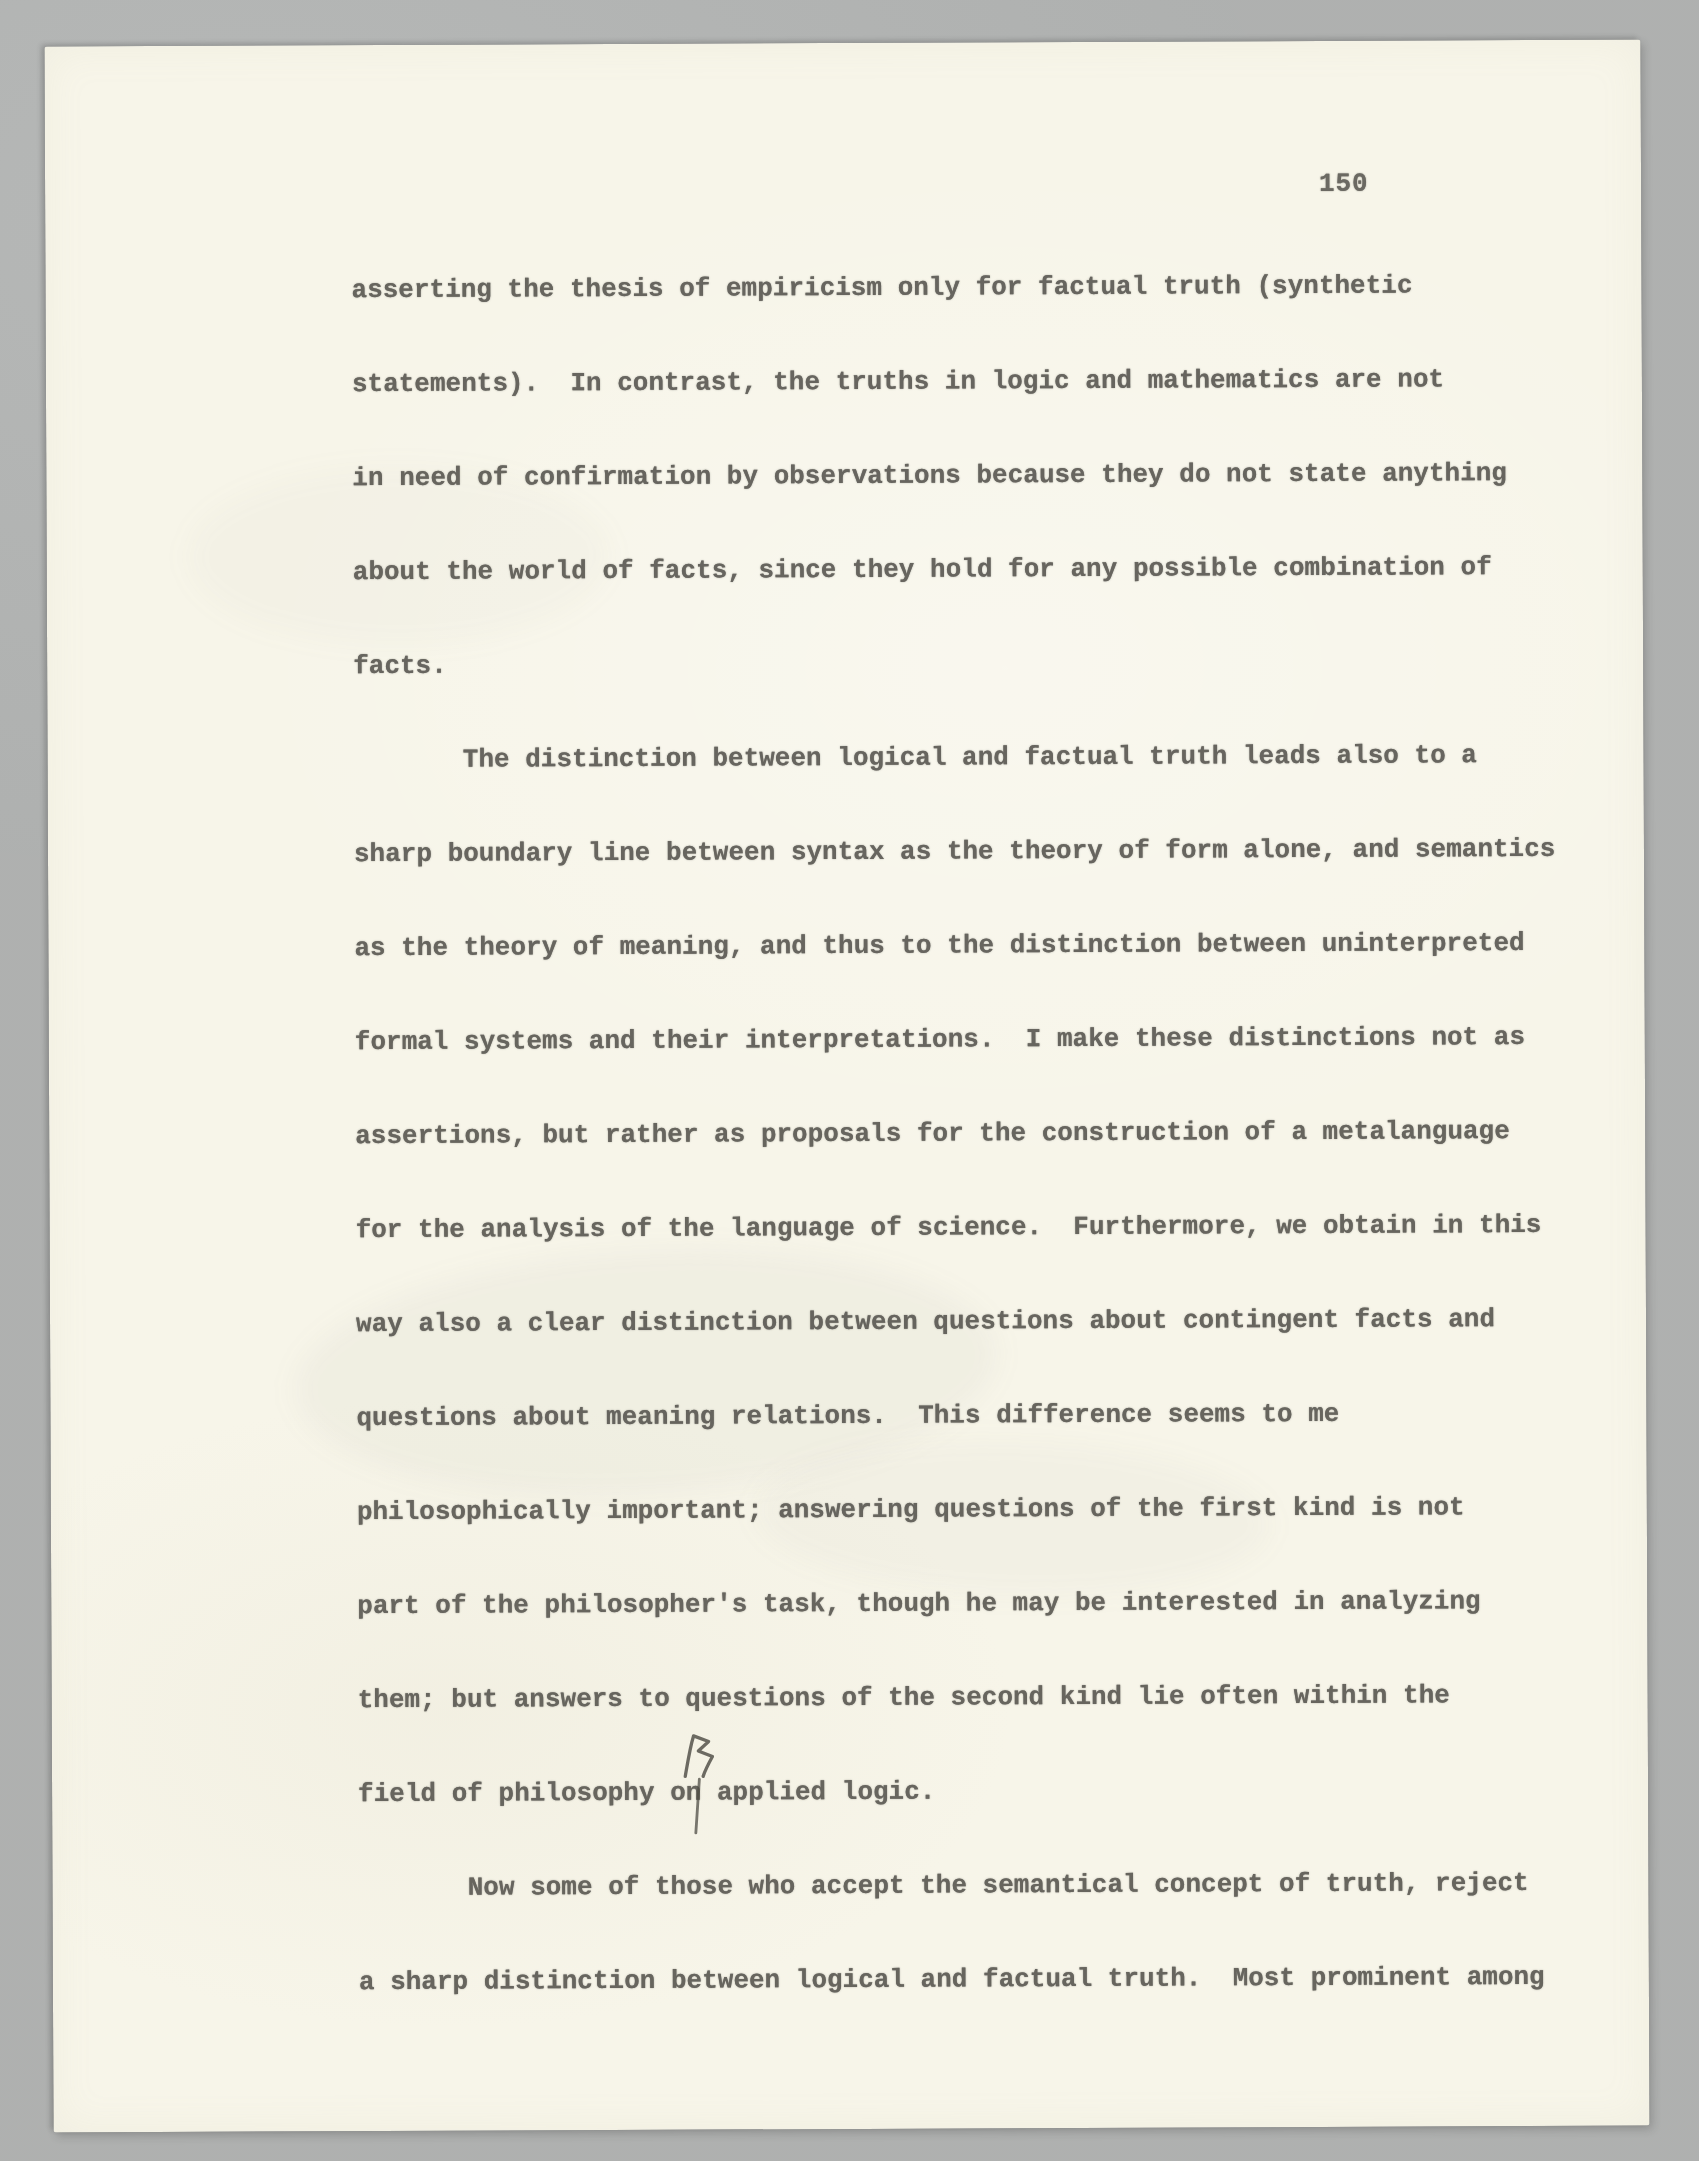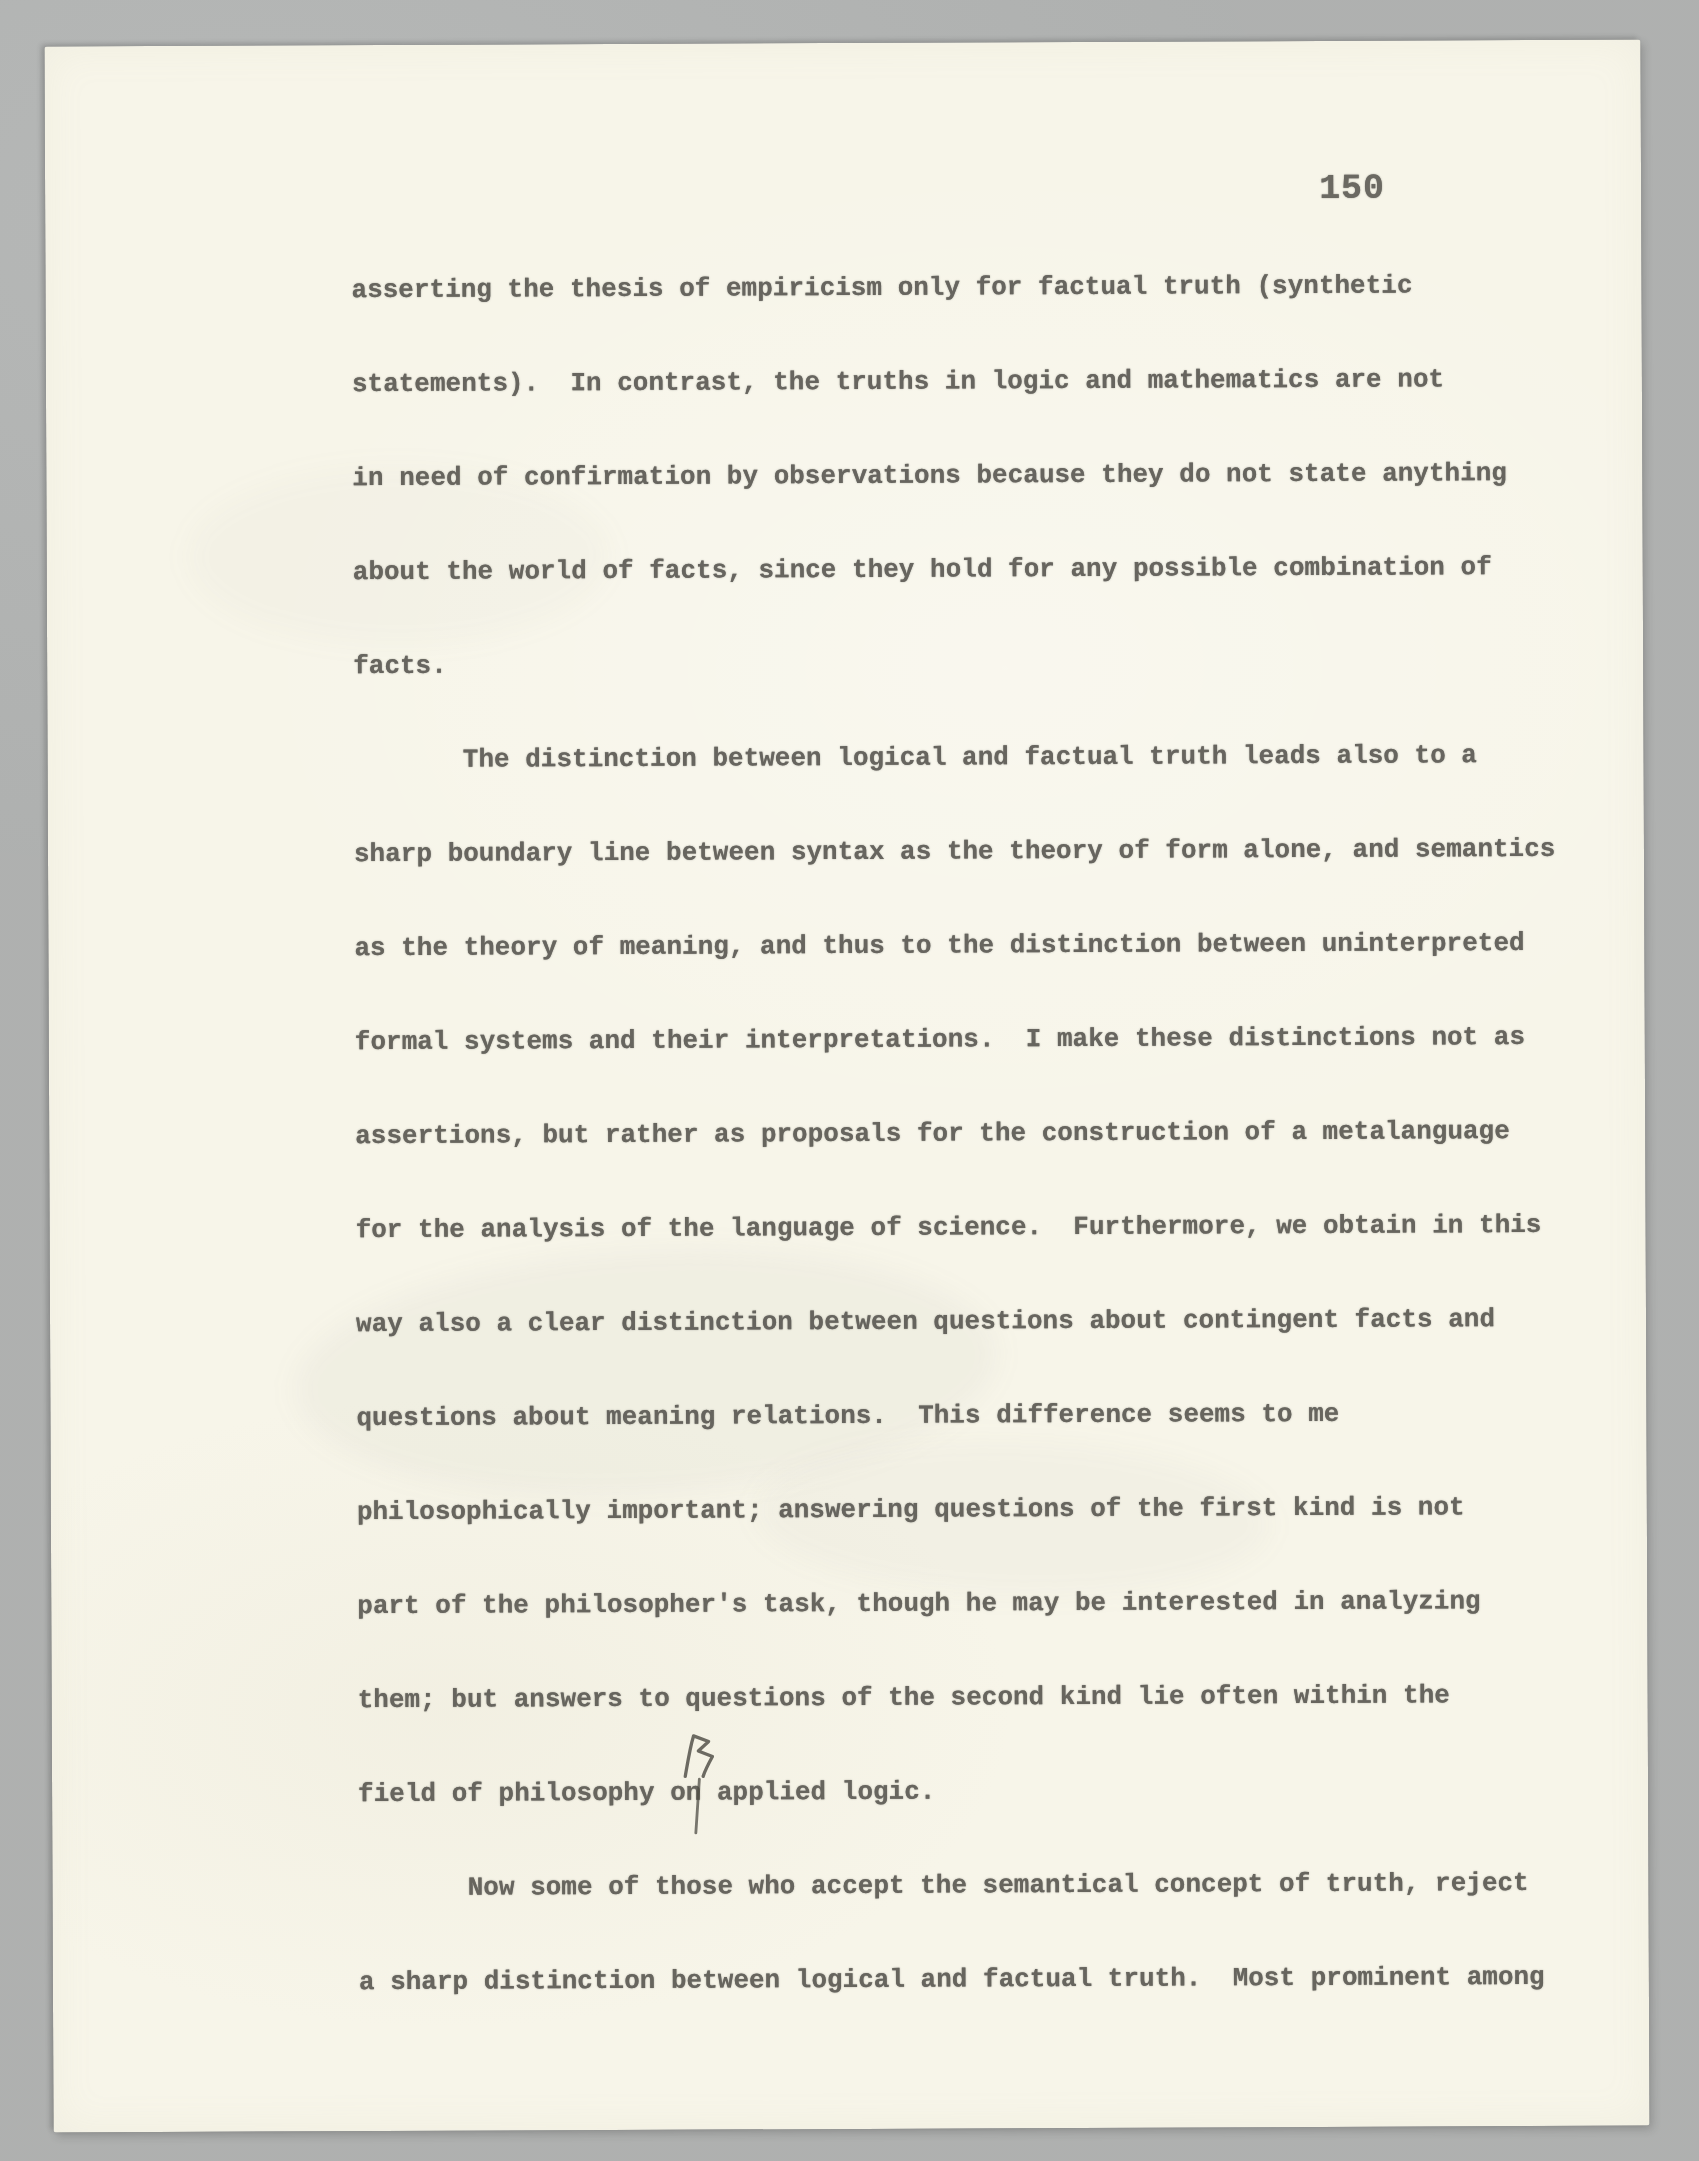--- a/index.html
+++ b/index.html
@@ -34,21 +34,21 @@
     transform: rotate(-0.25deg);
     transform-origin: 50% 50%;
     box-shadow:
       -3.3px -2.3px 5.6px rgba(40,40,40,0.20),
       2.8px 3.8px 8.4px rgba(40,40,40,0.22),
       inset 0 0 42px rgba(190,185,160,0.10);
   }
   .page-number {
     position: absolute;
     left: 1274px; top: 128px;
-    font-size: 35px;
+    font-size: 26px;
     font-weight: 700;
     color: var(--ink);
     opacity: 0.88;
     text-shadow: 0 0 0.9px rgba(88,86,80,0.85), 0 0 2.3px rgba(88,86,80,0.30);
     letter-spacing: 0.9px;
   }
   .text-block {
     position: absolute;
     left: 306px; top: 198px;
     width: 1266px;

